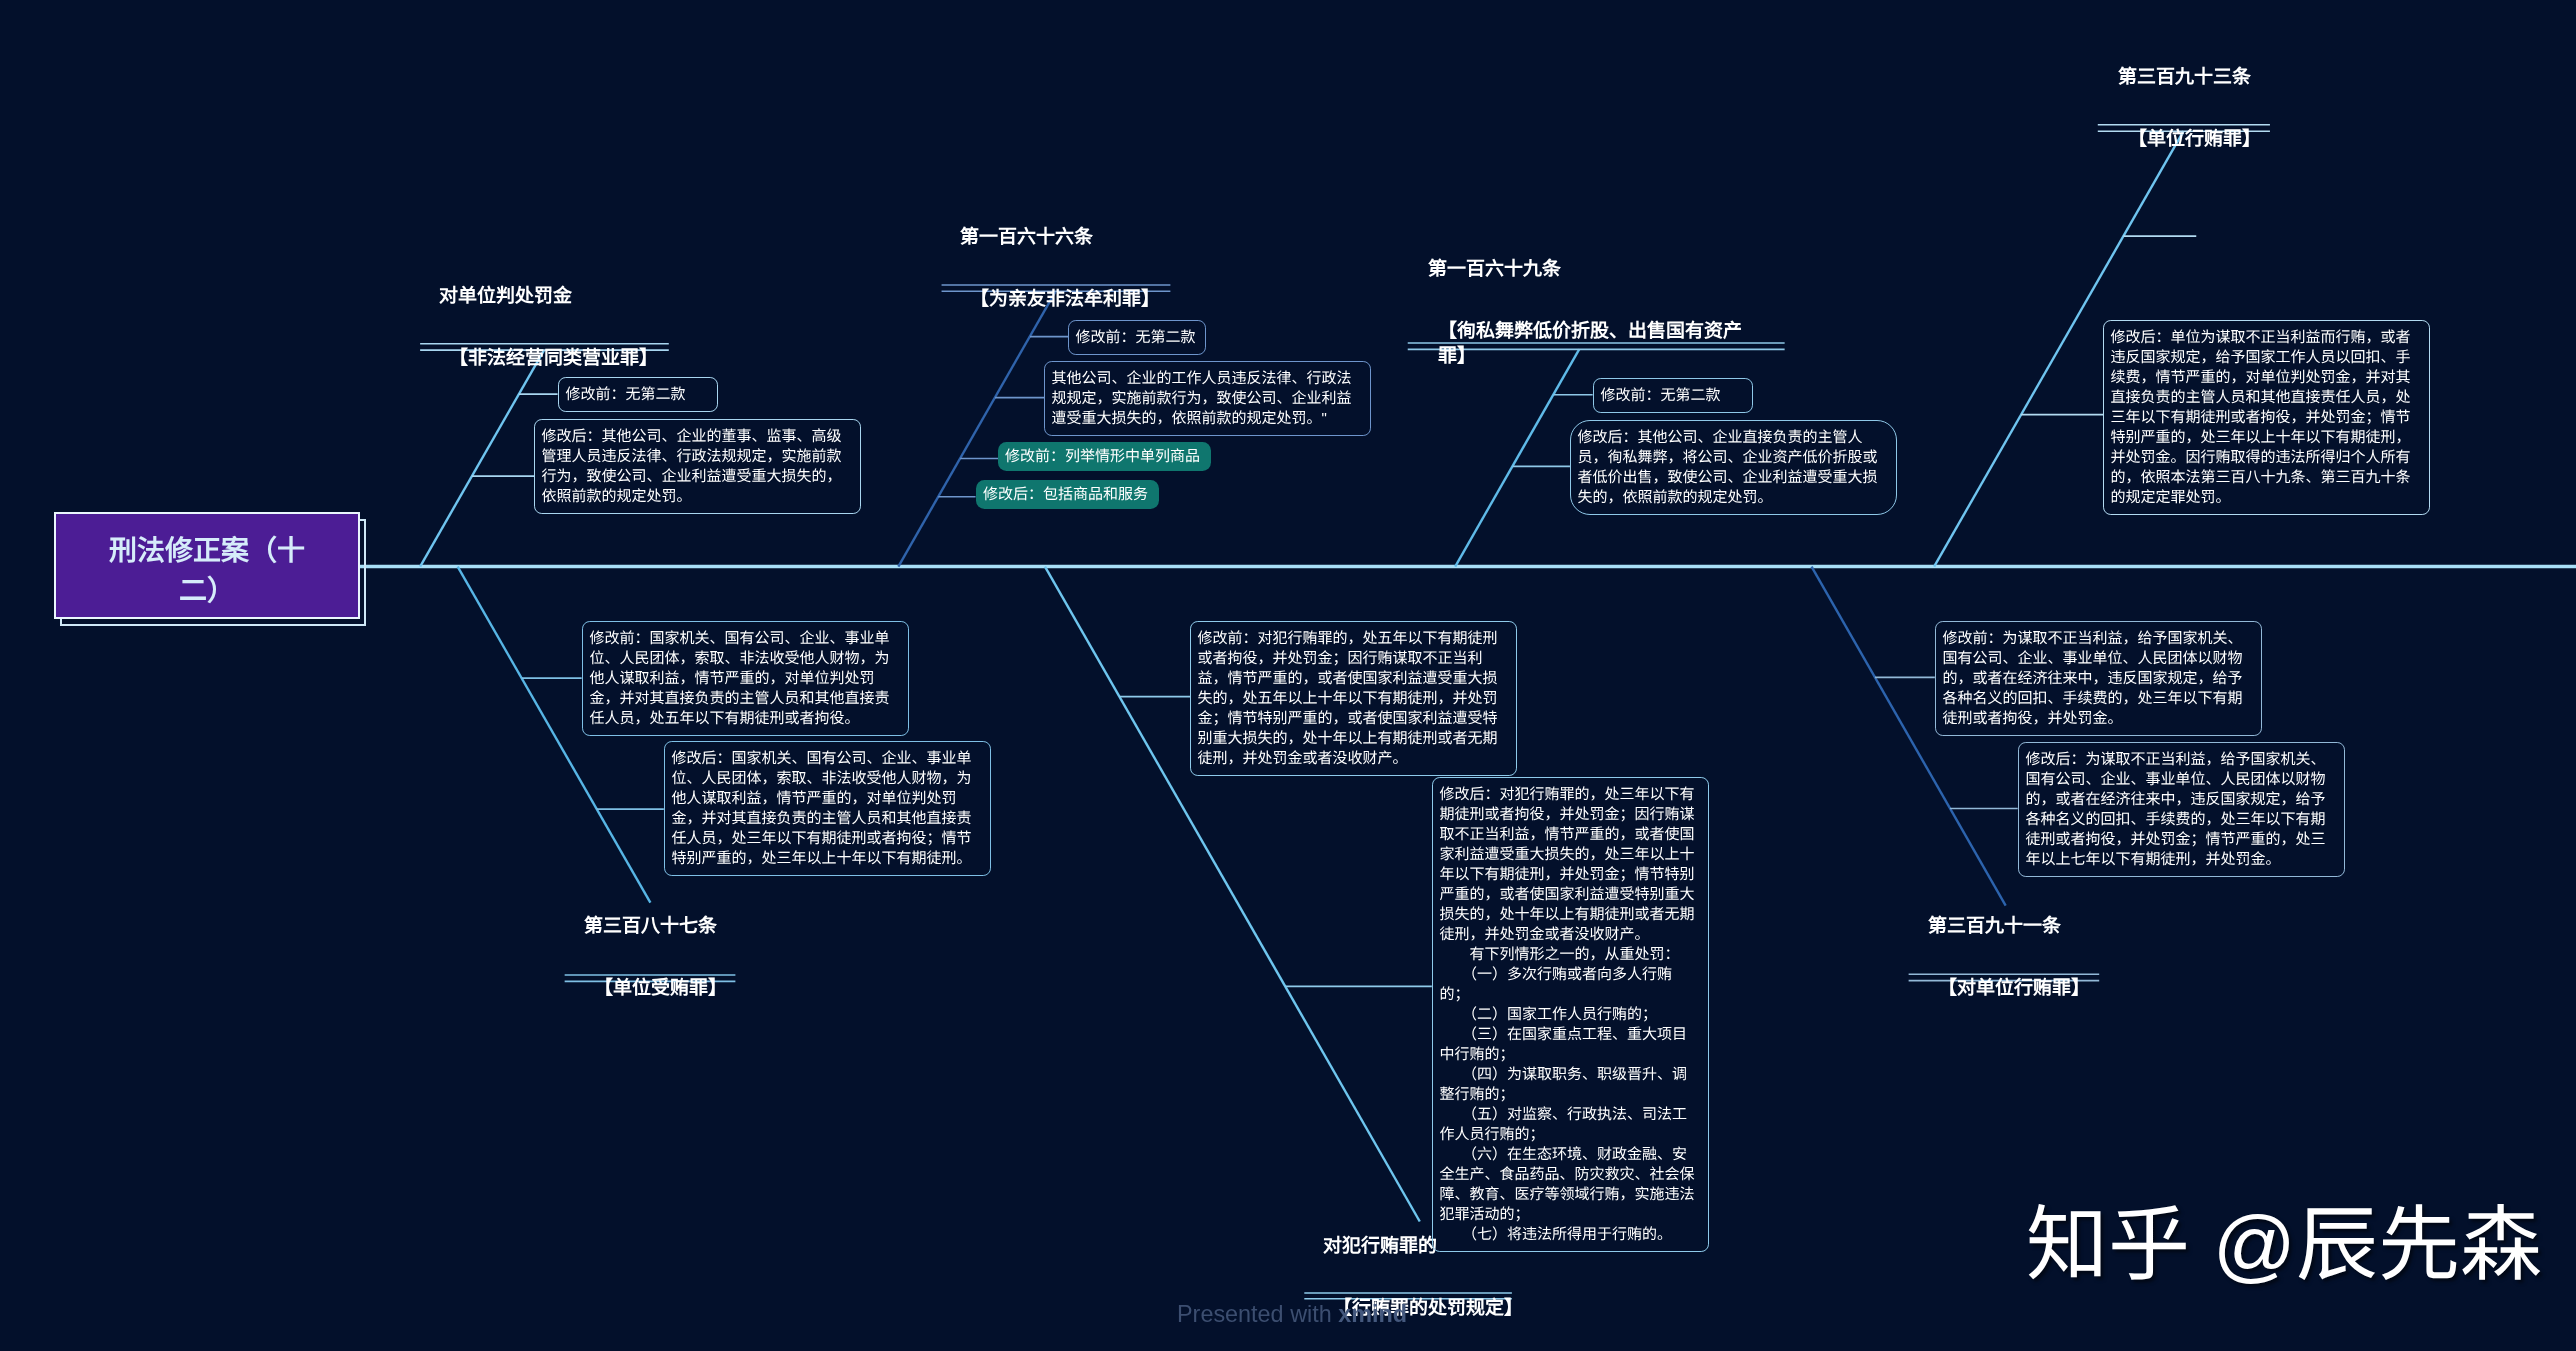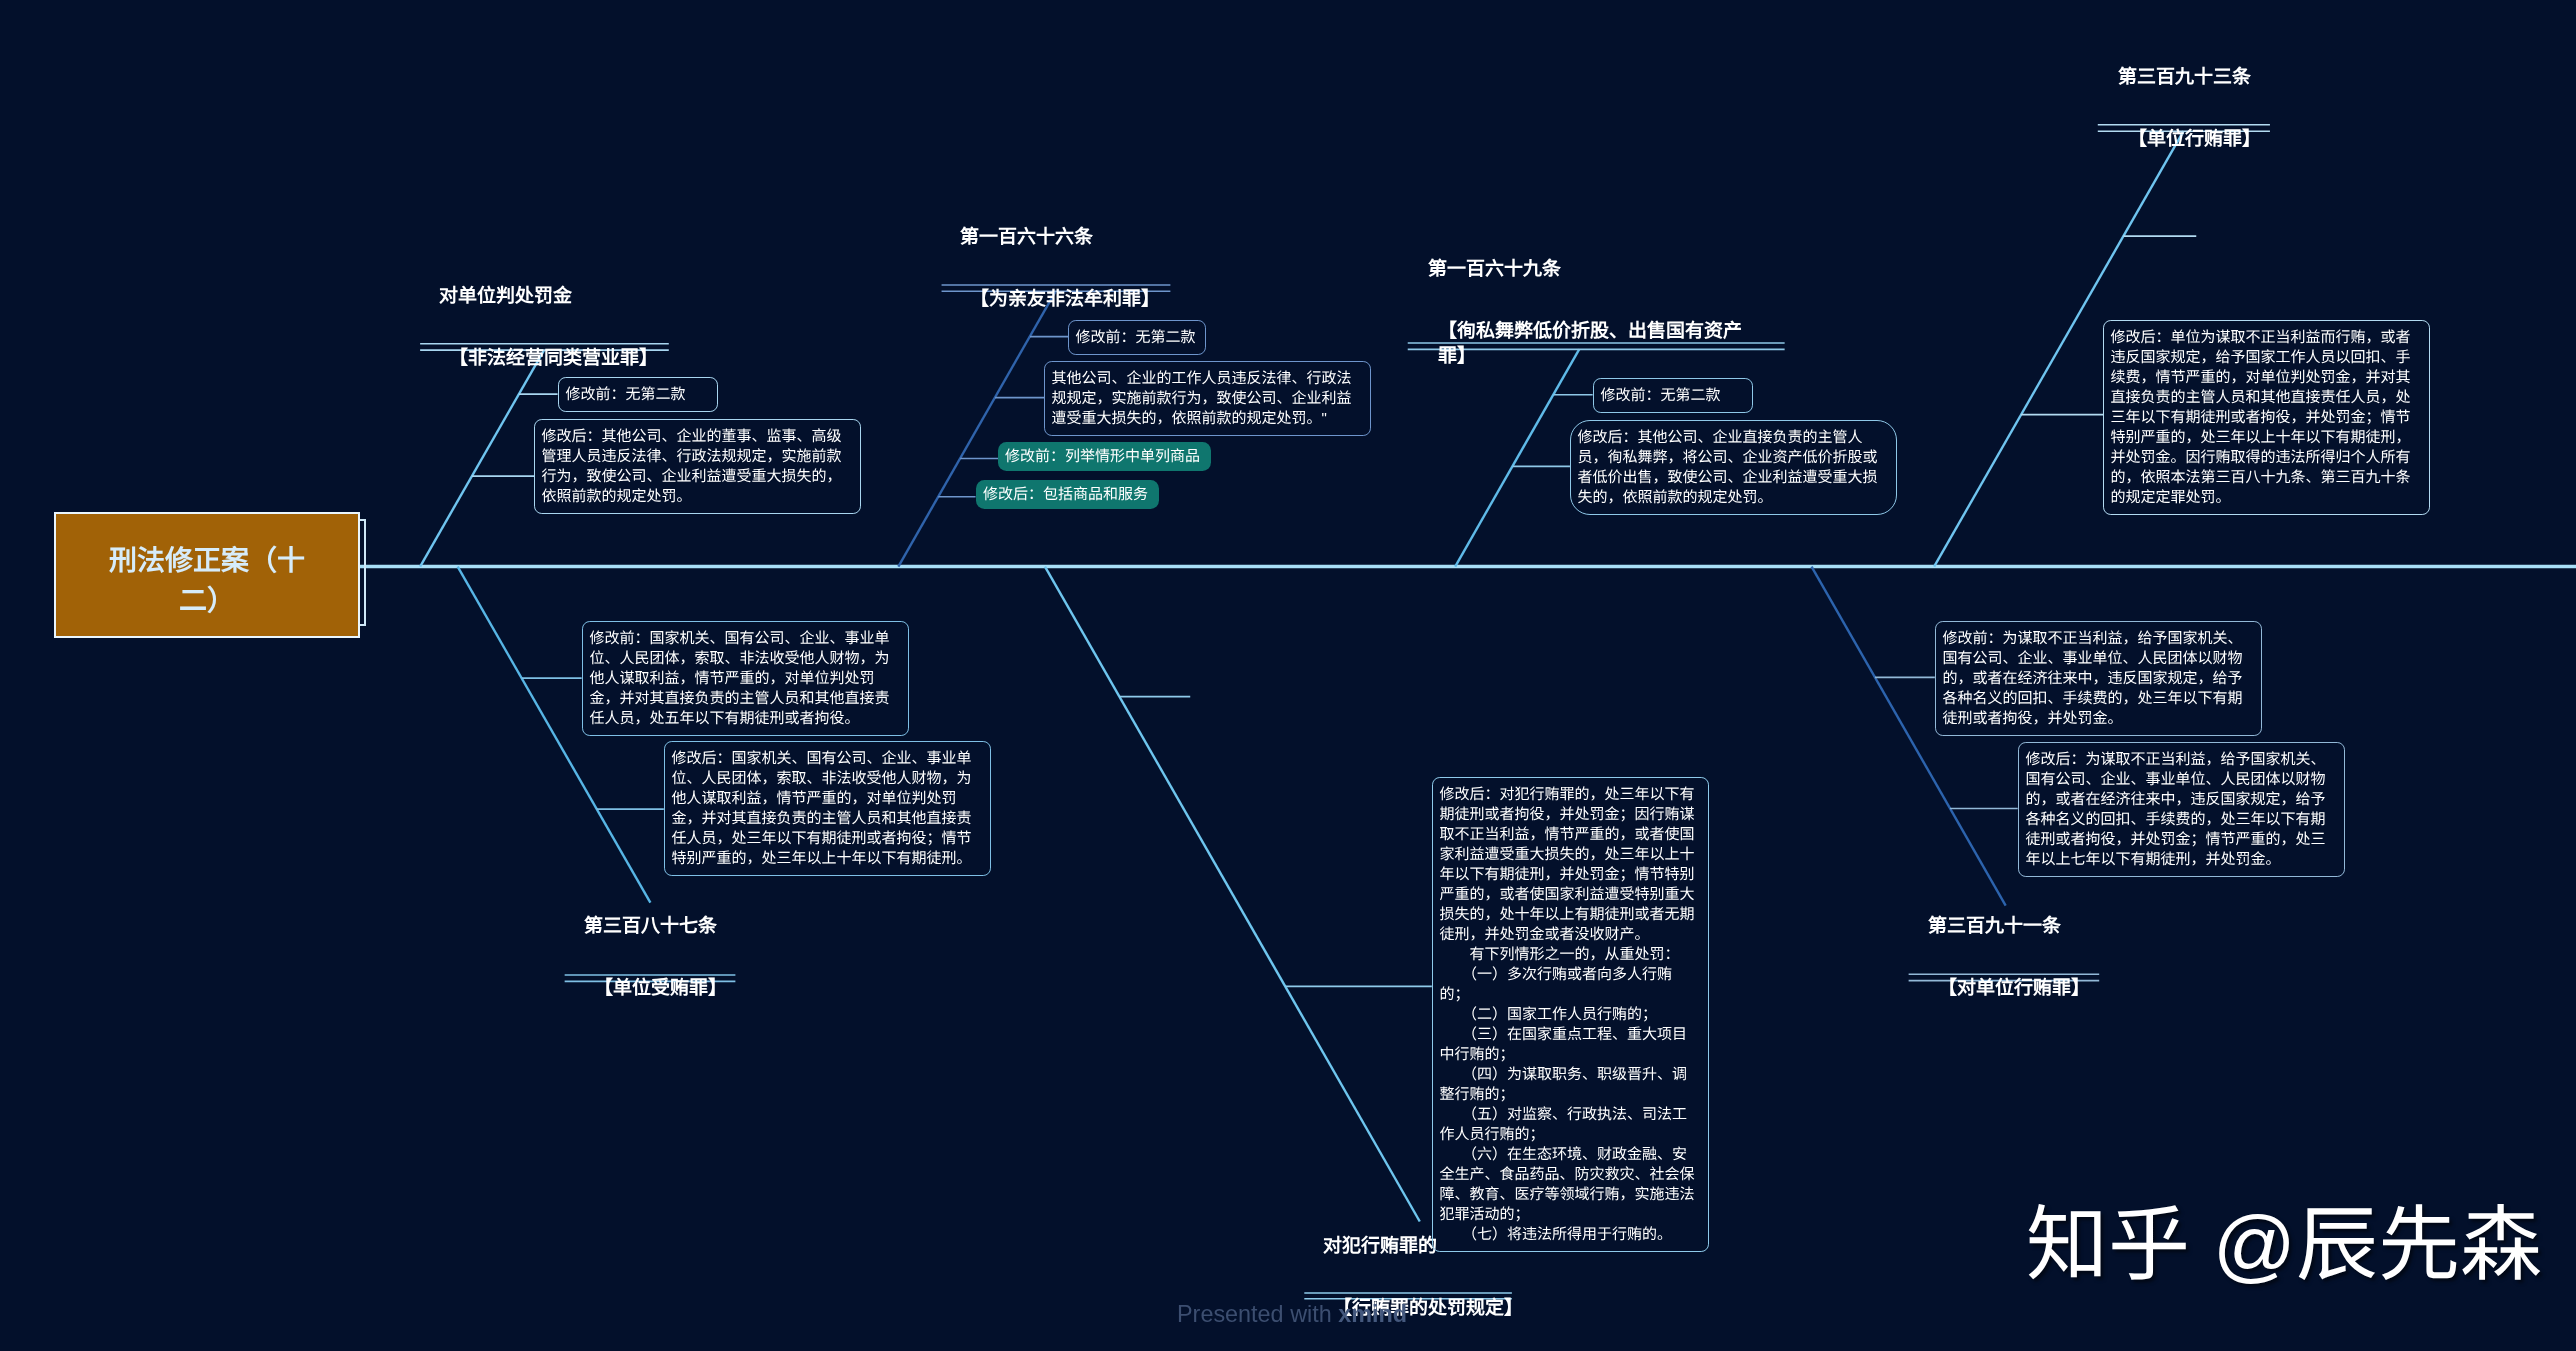--- a/index.html
+++ b/index.html
@@ -3,21 +3,21 @@
 <meta charset="utf-8">
 <title>fishbone</title>
 <style>
   html,body{margin:0;padding:0;background:#03102b;}
   #stage{position:relative;width:2576px;height:1352px;background:#03102b;overflow:hidden;
          font-family:"Liberation Sans","DejaVu Sans",sans-serif;}
   svg.lines{position:absolute;left:0;top:0;width:2576px;height:1352px;pointer-events:none;}
   .abs{position:absolute;box-sizing:border-box;}
 
   #center-shadow{left:60px;top:519px;width:306px;height:107px;border:2.1px solid #cfe8f7;}
-  #center-box{left:54px;top:512px;width:306px;height:126px;border:2.1px solid #eaf6fd;background:#a16207;
+  #center-box{left:54px;top:512px;width:306px;height:107px;border:2.1px solid #eaf6fd;background:#4c1d95;
               display:flex;align-items:center;justify-content:center;}
   #center-title{font-size:28px;font-weight:700;color:#d6ecfa;line-height:40px;text-align:center;width:234px;margin-top:11.3px;}
 
   .btitle{color:#fff;font-weight:700;font-size:19px;line-height:25.5px;white-space:nowrap;}
   .btitle.wrap{white-space:normal;width:333px;}
   .btitle .t2{padding-left:10px;margin-top:36px;}
 
   .rbox{color:#fff;font-size:15px;line-height:20px;padding:6.4px 6.4px;border-radius:7.8px;
         border:0.7px solid var(--bc,#8fc5e8);white-space:pre-line;}
   .fbox{color:#fff;font-size:15px;line-height:20px;padding:4.3px 7px;border-radius:8.5px;background:#0f766e;}
@@ -104,20 +104,21 @@
 <div class="abs btitle" style="left:584px;top:913px">
       <div>第三百八十七条</div>
       <div class="t2">【单位受贿罪】</div>
     </div>
 <div class="abs rbox" style="left:582px;top:621px;width:327px;--bc:#7fc0e6;">修改前：国家机关、国有公司、企业、事业单位、人民团体，索取、非法收受他人财物，为他人谋取利益，情节严重的，对单位判处罚金，并对其直接负责的主管人员和其他直接责任人员，处五年以下有期徒刑或者拘役。</div>
 <div class="abs rbox" style="left:664px;top:741px;width:327px;--bc:#7fc0e6;">修改后：国家机关、国有公司、企业、事业单位、人民团体，索取、非法收受他人财物，为他人谋取利益，情节严重的，对单位判处罚金，并对其直接负责的主管人员和其他直接责任人员，处三年以下有期徒刑或者拘役；情节特别严重的，处三年以上十年以下有期徒刑。</div>
 <div class="abs btitle" style="left:1323px;top:1233px">
       <div>对犯行贿罪的</div>
       <div class="t2">【行贿罪的处罚规定】</div>
     </div>
+<div class="abs rbox" style="left:1190px;top:621px;width:327px;--bc:#8fcbeb;">修改前：对犯行贿罪的，处五年以下有期徒刑或者拘役，并处罚金；因行贿谋取不正当利益，情节严重的，或者使国家利益遭受重大损失的，处五年以上十年以下有期徒刑，并处罚金；情节特别严重的，或者使国家利益遭受特别重大损失的，处十年以上有期徒刑或者无期徒刑，并处罚金或者没收财产。</div>
 <div class="abs rbox" style="left:1432px;top:777px;width:277px;--bc:#8fcbeb;">修改后：对犯行贿罪的，处三年以下有期徒刑或者拘役，并处罚金；因行贿谋取不正当利益，情节严重的，或者使国家利益遭受重大损失的，处三年以上十年以下有期徒刑，并处罚金；情节特别严重的，或者使国家利益遭受特别重大损失的，处十年以上有期徒刑或者无期徒刑，并处罚金或者没收财产。
 　　有下列情形之一的，从重处罚：
 　　（一）多次行贿或者向多人行贿的；
 　　（二）国家工作人员行贿的；
 　　（三）在国家重点工程、重大项目中行贿的；
 　　（四）为谋取职务、职级晋升、调整行贿的；
 　　（五）对监察、行政执法、司法工作人员行贿的；
 　　（六）在生态环境、财政金融、安全生产、食品药品、防灾救灾、社会保障、教育、医疗等领域行贿，实施违法犯罪活动的；
 　　（七）将违法所得用于行贿的。</div>
 <div class="abs btitle" style="left:1928px;top:913px">

